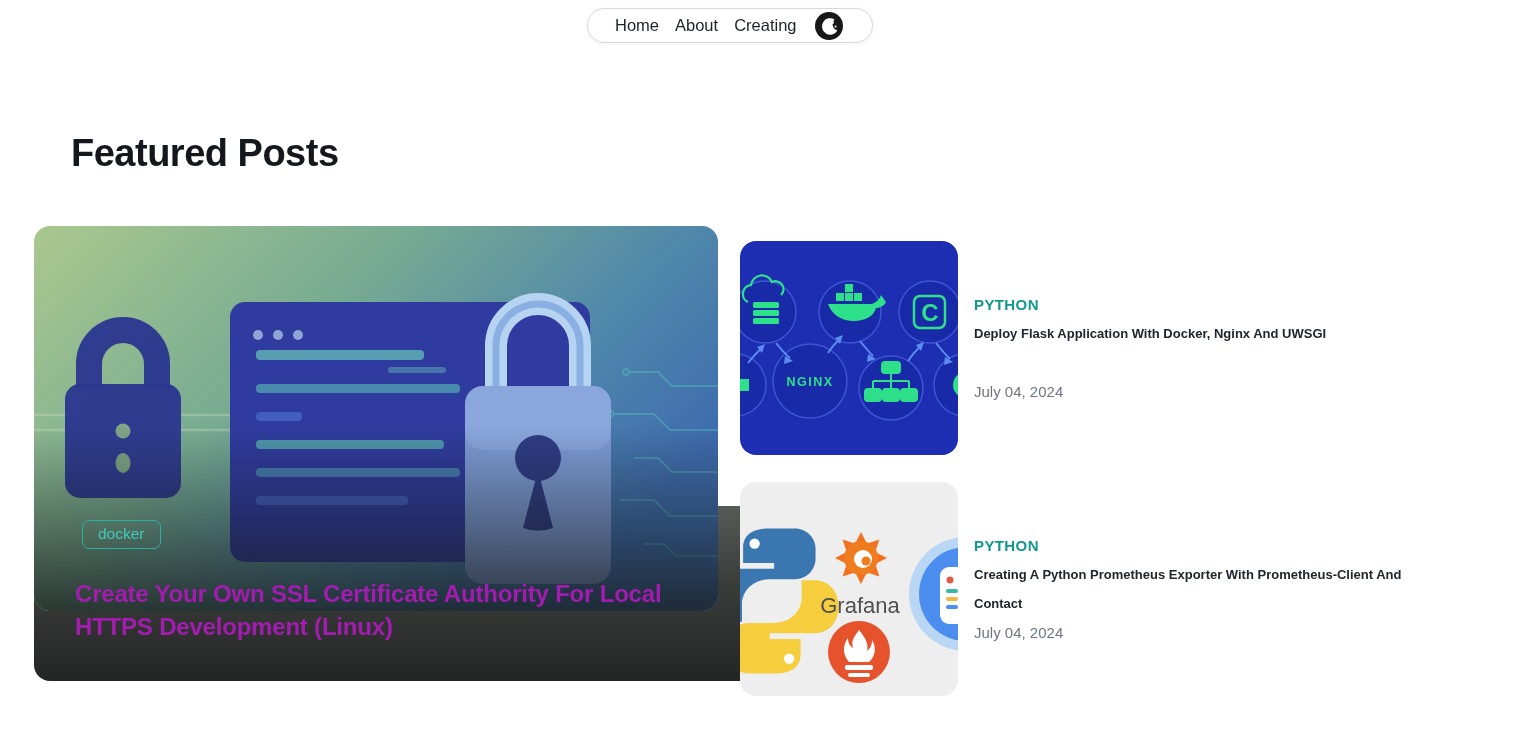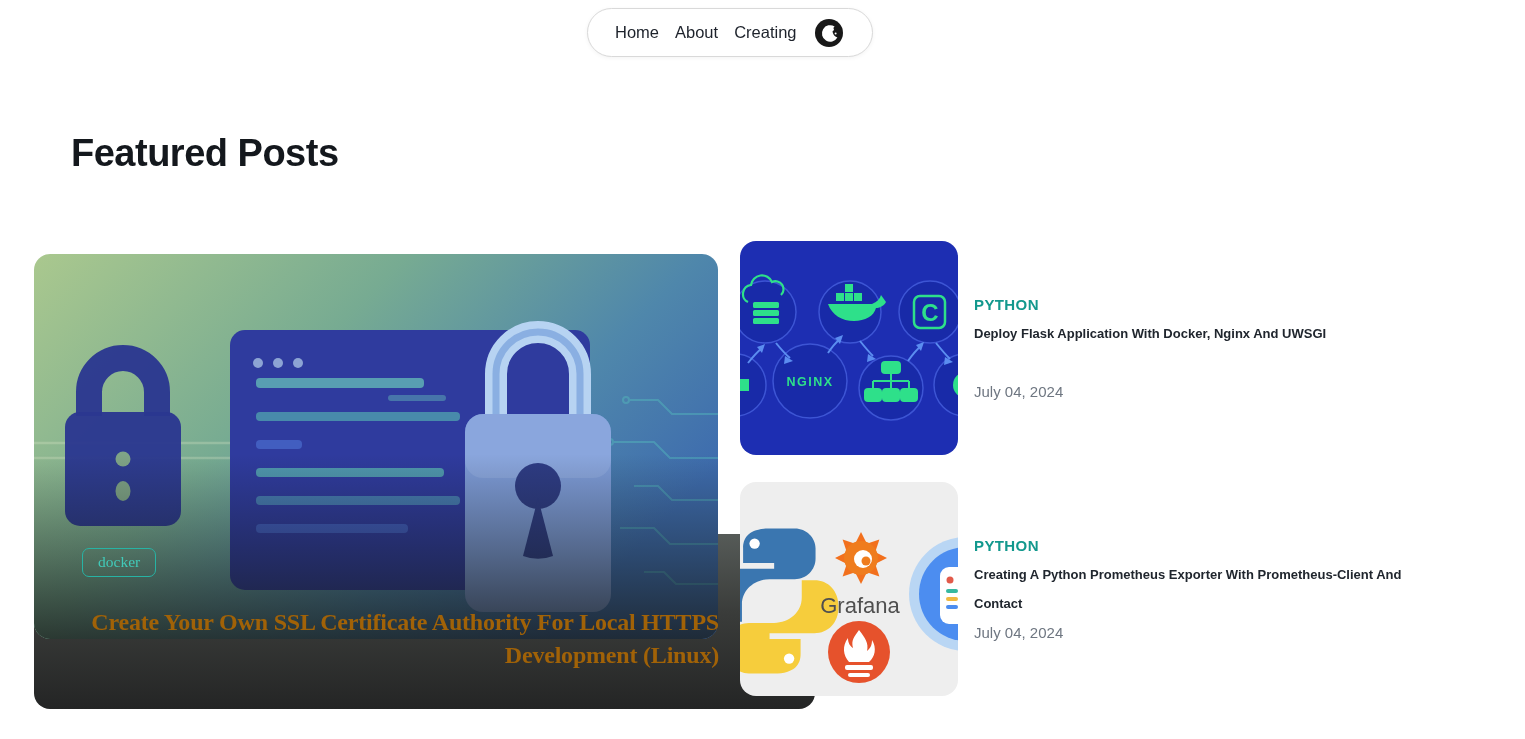--- a/index.html
+++ b/index.html
@@ -2,57 +2,57 @@
 <html><head>
 <meta charset="utf-8">
 <style>
   * { margin:0; padding:0; box-sizing:border-box; }
   html,body { background:#ffffff; }
   body { font-family:"Liberation Sans", sans-serif; }
   .page { position:relative; width:1525px; height:739px; background:#ffffff; overflow:hidden; }
 
   
   .navbar {
-    position:absolute; left:587px; top:8px; width:286px; height:49px;
+    position:absolute; left:587px; top:8px; width:286px; height:35px;
     border:1px solid #d9d9d9; border-radius:26px; background:#fff;
     display:flex; align-items:center; gap:16px; padding:0 27px;
     box-shadow:0 1px 4px rgba(0,0,0,.05);
   }
   .nav-link { font-size:16.5px; color:#1d222b; font-weight:500; text-decoration:none; cursor:pointer; white-space:nowrap; }
   .theme-toggle { border:none; background:none; padding:0; margin-left:2px; width:28px; height:28px; cursor:pointer; }
 
   
   .page-heading {
     position:absolute; left:35px; top:132px;
     font-size:38px; font-weight:700; color:#14181d; letter-spacing:-0.5px;margin-left:36px;
   }
 
   
-  .featured-card { position:absolute; left:34px; top:254px; width:781px; height:455px; cursor:pointer;font-family:Liberation Serif, serif; }
+  .featured-card { position:absolute; left:34px; top:226px; width:781px; height:455px; cursor:pointer; }
   .featured-panel {
     position:absolute; left:0; bottom:0; width:100%; height:175px; border-radius:16px;
     background:linear-gradient(180deg,#565b58 0%,#3a3c3a 45%,#242525 100%);
   }
   .featured-image {
     position:absolute; left:0; top:0; width:684px; height:385px;
     border-radius:16px; overflow:hidden;
   }
   .featured-image svg { display:block; }
   .featured-scrim {
     position:absolute; inset:0; border-radius:16px;
     background:linear-gradient(180deg, rgba(0,0,0,0) 52%, rgba(18,22,20,.40) 78%, rgba(22,25,23,.78) 100%);
   }
   .featured-tag {
     position:absolute; left:48px; top:294px; z-index:3;
     padding:5px 15px 6px; border:1.5px solid #27b3a4; border-radius:7px;
     color:#41cab9; font-size:15.5px; line-height:1; cursor:pointer;
   }
   .featured-title {
     position:absolute; left:41px; top:352px; width:644px; z-index:3;
-    font-size:24px; line-height:32.5px; font-weight:700; color:#a16207; letter-spacing:-0.2px;text-align:right;
+    font-size:24px; line-height:32.5px; font-weight:700; color:#a21caf; letter-spacing:-0.2px;
   }
 
   
   .post { position:absolute; left:740px; width:700px; height:214px; }
   .post-1 { top:241px; }
   .post-2 { top:482px; }
   .thumb {
     position:absolute; left:0; top:0; width:218px; height:214px;
     border-radius:16px; overflow:hidden; cursor:pointer;
   }

